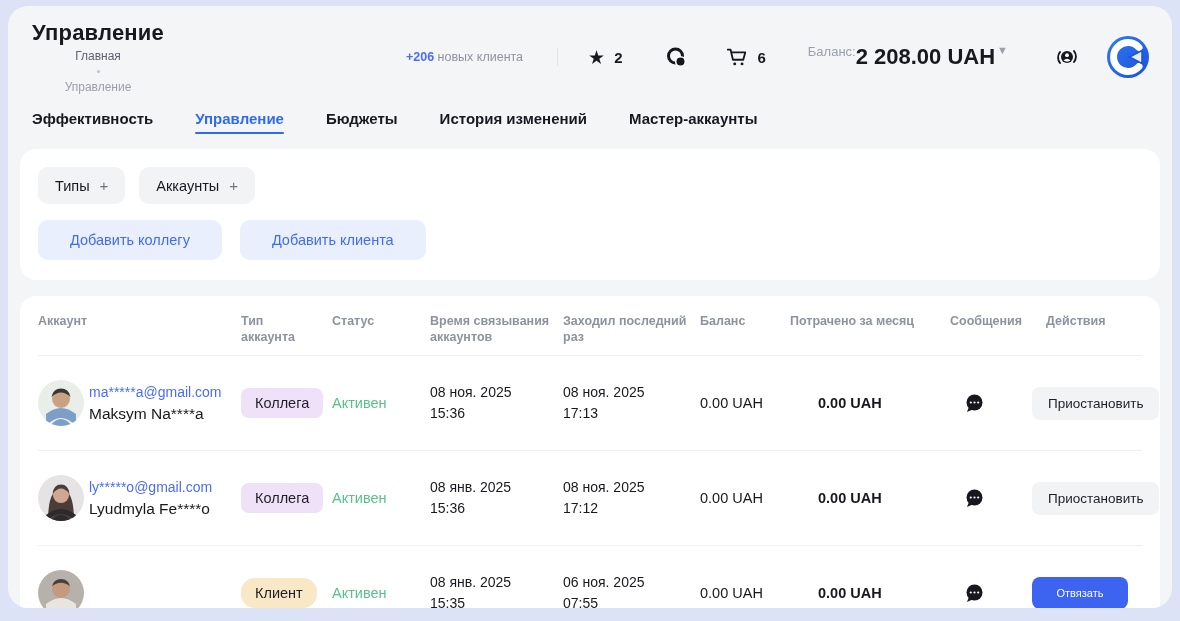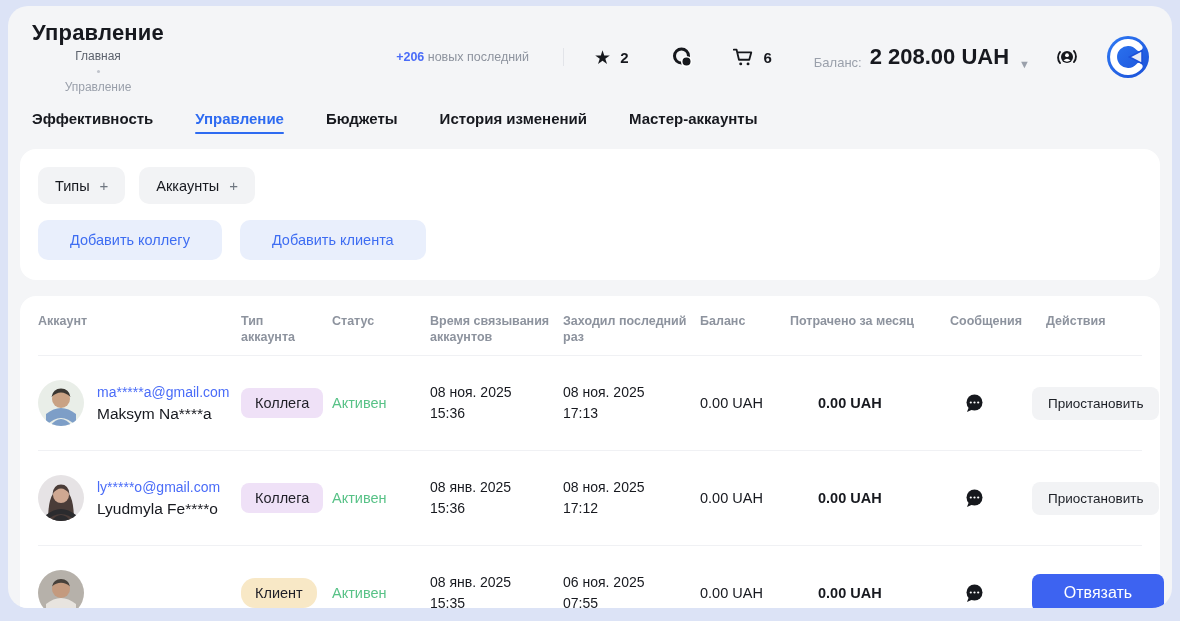--- a/index.html
+++ b/index.html
@@ -17,21 +17,21 @@
   .breadcrumb .dot { width:3px; height:3px; border-radius:50%; background:#c0c4cc; }
 
   .new-sites { font-size:12.5px; color:#8d939e; margin-right:34px; white-space:nowrap; }
   .new-sites .count { color:#4a6cf8; font-weight:600; }
 
   .header-divider { width:1px; height:18px; background:#e2e4e9; margin-right:30px; }
 
   .metric { display:flex; align-items:center; gap:9px; font-size:15px; font-weight:700; margin-right:42px; }
   .star-glyph { font-size:19px; line-height:1; color:#16181d; }
 
-  .balance { display:flex; align-items:flex-end; gap:8px; margin-right:24px; white-space:nowrap; }
+  .balance { display:flex; align-items:flex-start; margin-right:46px; white-space:nowrap; }
   .balance-label { font-size:13px; color:#9aa0ab; }
   .balance-value { font-size:22px; font-weight:700; }
   .chevron { font-size:11px; color:#9aa0ab; margin-left:2px; }
 
   .bell-wrap { margin-right:26px; display:flex; align-items:center; }
   .logo { width:44px; height:44px; }
 
   
   .tabs { display:flex; gap:42px; padding:10px 24px 0;align-items:flex-end; }
   .tab { font-size:15px; font-weight:700; color:#17191f; padding-bottom:12px; cursor:pointer; position:relative; }
@@ -48,58 +48,58 @@
   .btn-light { background:#e9effc; color:#3e6df2; border:none; border-radius:10px; padding:12px 32px; font-size:14.5px; font-weight:500; font-family:inherit; cursor:pointer; }
 
   
   .table-card { margin-top:16px; padding:2px 18px 8px; }
   .grid { display:grid; grid-template-columns:203px 91px 98px 133px 137px 90px 160px 82px 1fr; align-items:center; }
   .thead { padding:15px 0 10px; font-size:12.5px; font-weight:600; color:#8d939e; align-items:start; }
   .th { padding-right:12px; line-height:16px; }
   .th-actions { text-align:left; padding-left:14px; }
   .trow { height:95px; border-top:1px solid #f0f1f4; }
 
-  .acct { display:flex; align-items:center; gap:13px; }
+  .acct { display:flex; align-items:center; gap:5px; }
   .avatar { width:46px; height:46px; border-radius:50%; overflow:hidden; flex:0 0 46px; }
   .acct-email { font-size:14px; color:#4a6cf8; line-height:21px; }
   .acct-name { font-size:15.5px; color:#17191f; line-height:22px; }
 
   .badge { display:inline-block; padding:7px 14px; border-radius:8px; font-size:14.5px; color:#1f1f27; }
   .badge-colleague { background:#efe1f7; }
   .badge-client { background:#f8e8c6;border-radius:14px; }
 
   .status { font-size:14.5px; color:#58c287; }
   .dt { font-size:14px; line-height:21px; }
   .money { font-size:14.5px; }
   .money-bold { font-weight:700; padding-left:28px; }
 
   .msg-btn { background:none; border:none; cursor:pointer; padding:0; margin-left:14px; display:flex; }
 
   .cell-actions { display:flex; justify-content:flex-start; }
   .btn-gray { background:#f2f3f5; color:#1c1f26; border:none; border-radius:8px; padding:9px 16px; font-size:13.5px; font-family:inherit; cursor:pointer; }
-  .btn-blue { background:#3d63f1; color:#ffffff; border:none; border-radius:8px; padding:10px 0; width:132px; font-size:16px; font-family:inherit; cursor:pointer; }
+  .btn-blue { background:#3d63f1; color:#ffffff; border:none; border-radius:8px; padding:10px 0; width:96px; font-size:11px; font-family:inherit; cursor:pointer; }
 </style>
 </head>
 <body>
 
 <div class="app">
 
   <div class="topbar">
     <div class="title-block">
       <div class="page-title">Управление</div>
       <div class="breadcrumb">
         <span>Главная</span>
         <span class="dot"></span>
         <span class="crumb-current">Управление</span>
       </div>
     </div>
 
     <div class="new-sites">
       <span class="count">+206</span>
-      <span>новых последний</span>
+      <span>новых клиента</span>
     </div>
 
     <div class="header-divider"></div>
 
     <div class="metric">
       <span class="star-glyph">★</span>
       <span>2</span>
     </div>
 
     <div class="metric" style="margin-right:38px;">

